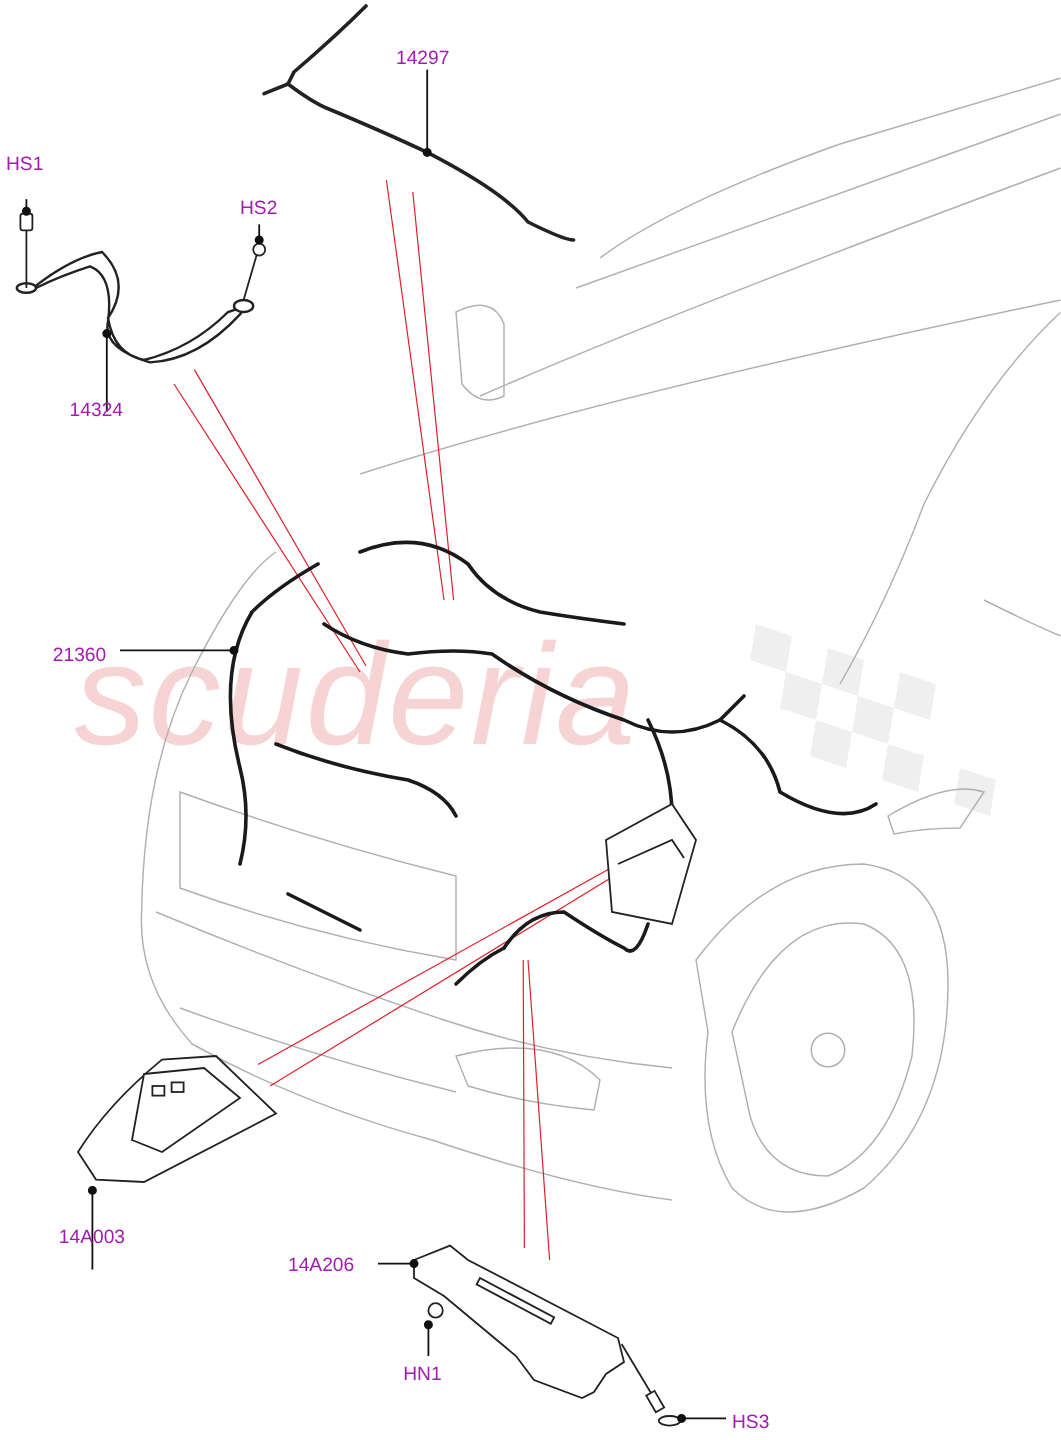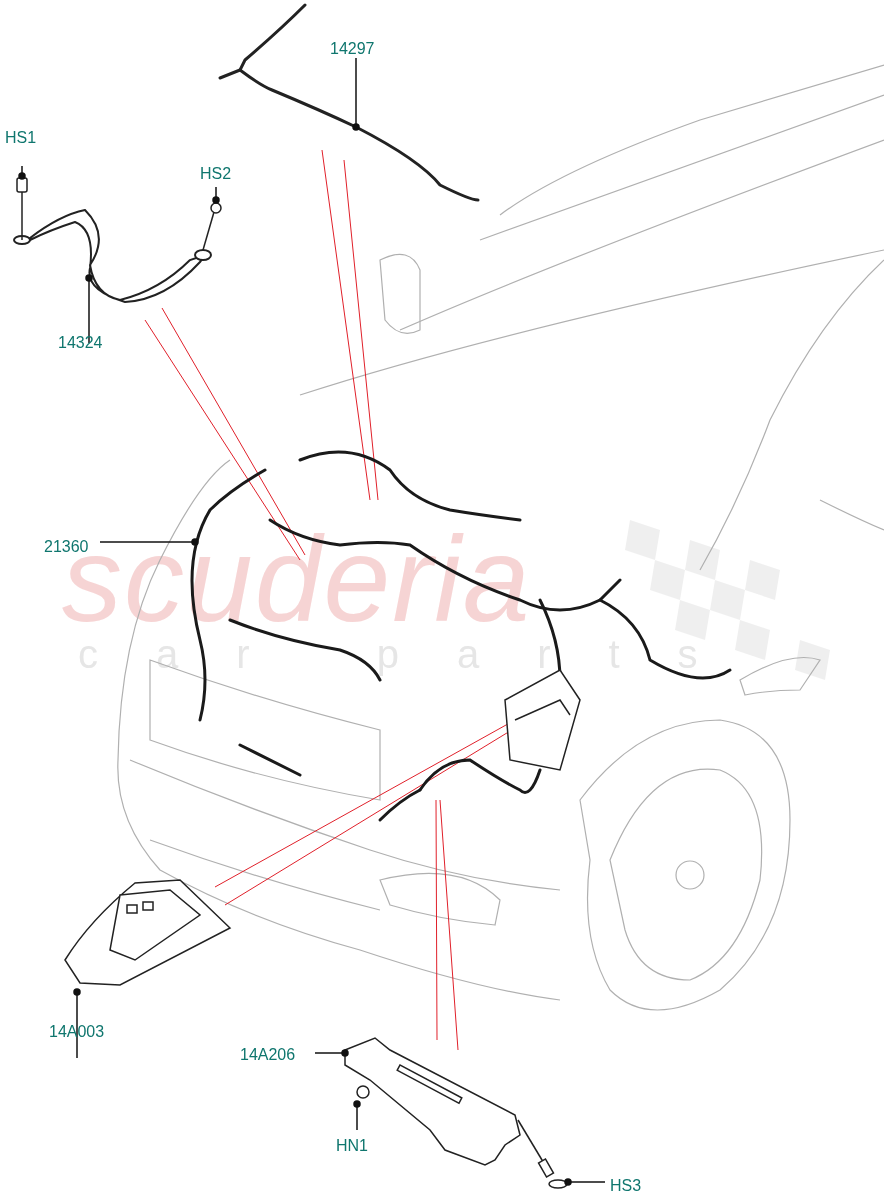--- a/index.html
+++ b/index.html
@@ -1,29 +1,28 @@
 <!DOCTYPE html>
 <html><head>
 <meta charset="utf-8">
 <style>
   html, body { margin: 0; padding: 0; background: #ffffff; }
   #canvas { position: relative; width: 884px; height: 1200px; overflow: hidden; background: #fff; font-family: "Liberation Sans", sans-serif; }
   svg.art { position: absolute; left: 0; top: 0; }
-  .lbl { position: absolute; color: #0f766e; font-size: 16px; line-height: 18px; white-space: nowrap; }
+  .lbl { position: absolute; color: #a21caf; font-size: 16px; line-height: 18px; white-space: nowrap; }
   .wm { position: absolute; color: #f4c6c6; font-family: "Liberation Sans", sans-serif; white-space: nowrap; }
   .wm-main { left: 62px; top: 510px; font-size: 120px; letter-spacing: 2px; opacity: .75; font-style: italic; }
   .wm-sub { left: 78px; top: 632px; font-size: 40px; letter-spacing: 58px; color: #e6e6e6; }
 </style>
 </head>
 <body>
 
 <div id="canvas">
 
   <div class="wm wm-main">scuderia</div>
-  <div class="wm wm-sub">car parts</div>
 
   <svg class="art" width="884" height="1200" viewBox="0 0 884 1200">
 
     <g fill="#e8e8e8" opacity=".7">
       <path d="M630 520 l30 10 l-5 30 l-30 -10z M690 540 l30 10 l-5 30 l-30 -10z M750 560 l30 10 l-5 30 l-30 -10z M655 560 l30 10 l-5 30 l-30 -10z M715 580 l30 10 l-5 30 l-30 -10z M680 600 l30 10 l-5 30 l-30 -10z M740 620 l30 10 l-5 30 l-30 -10z M800 640 l30 10 l-5 30 l-30 -10z"></path>
     </g>
 
     <g fill="none" stroke="#b0b0b0" stroke-width="1.2">
       <path d="M500 215 Q560 170 700 120 L884 65"></path>
       <path d="M480 240 L884 95"></path>

